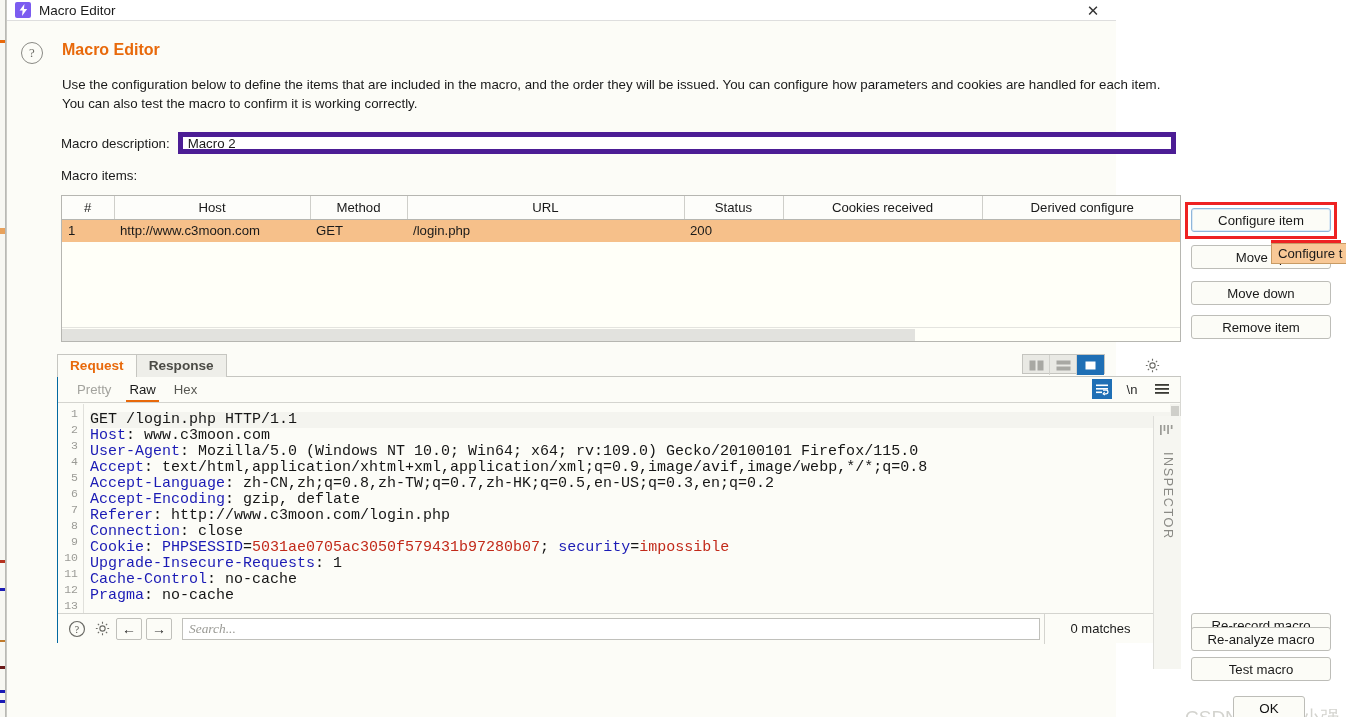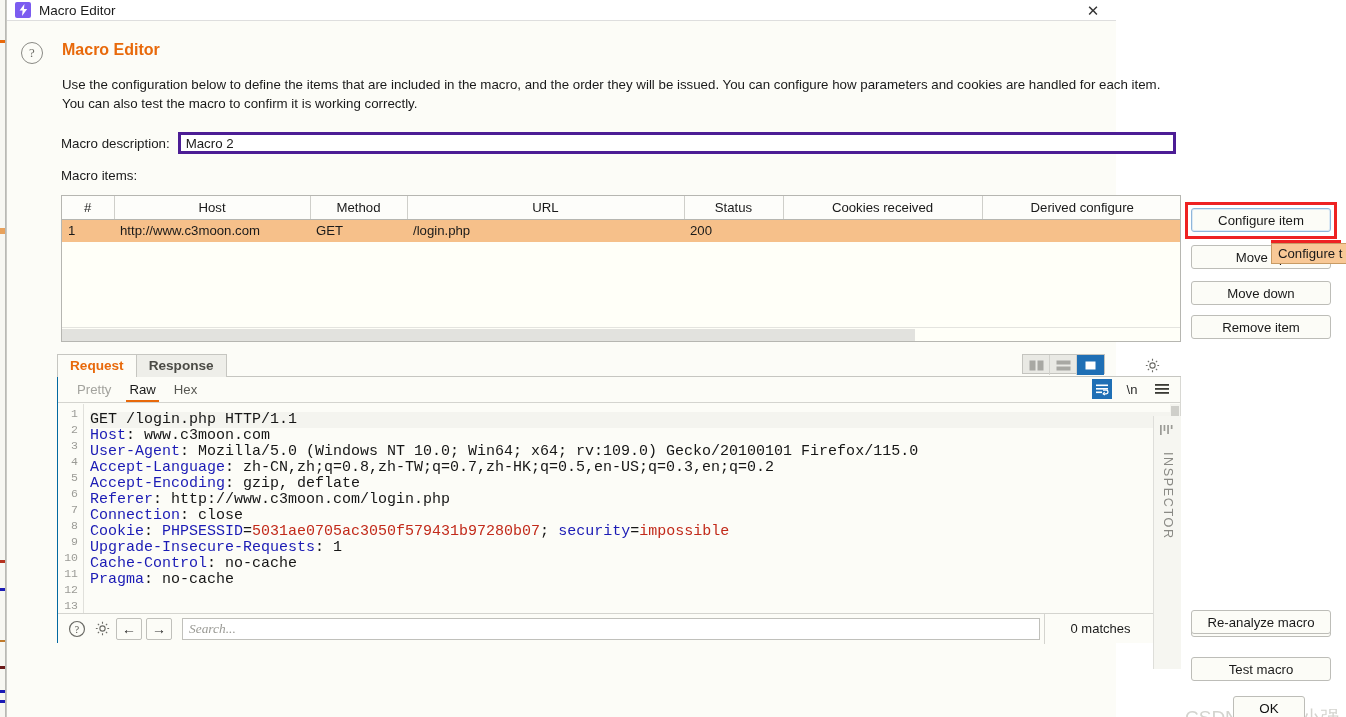--- a/index.html
+++ b/index.html
@@ -88,21 +88,21 @@
   }
 
   
   .macro-desc-row {
     display: flex; align-items: center;
     margin: 19px 0 0 54px;
   }
   .macro-desc-label { font-size: 13.3px; }
   .macro-desc-input {
     margin-left: 8px; width: 998px; height: 22px;
-    border: 3px solid #4c1d95; background: #ffffff;
+    border: 5px solid #4c1d95; background: #ffffff;
     font-family: "Liberation Sans", sans-serif; font-size: 13.3px;
     padding: 0 5px; color: #1a1a1a; outline: none;
   }
   .macro-items-label { margin: 14px 0 0 54px; font-size: 13.3px; }
 
   
   .table-wrap {
     margin: 12px 0 0 54px; width: 1120px; height: 147px;
     border: 1px solid #b6b6b1; background: #fffff8;
     display: flex; flex-direction: column;
@@ -474,20 +474,21 @@
               <div>9</div>
               <div>10</div>
               <div>11</div>
               <div>12</div>
               <div>13</div>
             </div>
           <div class="code">
               <div class="row0"><span>GET /login.php HTTP/1.1</span></div>
               <div><span class="hn">Host</span><span>: www.c3moon.com</span></div>
               <div><span class="hn">User-Agent</span><span>: Mozilla/5.0 (Windows NT 10.0; Win64; x64; rv:109.0) Gecko/20100101 Firefox/115.0</span></div>
+              <div><span class="hn">Accept</span><span>: text/html,application/xhtml+xml,application/xml;q=0.9,image/avif,image/webp,*/*;q=0.8</span></div>
               <div><span class="hn">Accept-Language</span><span>: zh-CN,zh;q=0.8,zh-TW;q=0.7,zh-HK;q=0.5,en-US;q=0.3,en;q=0.2</span></div>
               <div><span class="hn">Accept-Encoding</span><span>: gzip, deflate</span></div>
               <div><span class="hn">Referer</span><span>: http://www.c3moon.com/login.php</span></div>
               <div><span class="hn">Connection</span><span>: close</span></div>
               <div><span class="hn">Cookie</span><span>: </span><span class="hn">PHPSESSID</span><span>=</span><span class="red">5031ae0705ac3050f579431b97280b07</span><span>; </span><span class="hn">security</span><span>=</span><span class="red">impossible</span></div>
               <div><span class="hn">Upgrade-Insecure-Requests</span><span>: 1</span></div>
               <div><span class="hn">Cache-Control</span><span>: no-cache</span></div>
               <div><span class="hn">Pragma</span><span>: no-cache</span></div>
               <div><span></span></div>
             </div>
@@ -541,21 +542,21 @@
       <button class="btn focus rb" style="top:187px;">Configure item</button>
       <button class="btn rb" style="top:224px;">Move up</button>
       <button class="btn rb" style="top:260px;">Move down</button>
       <button class="btn rb" style="top:294px;">Remove item</button>
 
       <div class="highlight-box"></div>
       <div class="tooltip-redbar"></div>
       <div class="tooltip">Configure t</div>
 
       <button class="btn rb" style="top:592px;">Re-record macro</button>
-      <button class="btn rb" style="top:589px;">Re-analyze macro</button>
+      <button class="btn rb" style="top:606px;">Re-analyze macro</button>
       <button class="btn rb" style="top:636px;">Test macro</button>
 
       <div class="watermark">CSDN @跳跳小强</div>
       <div class="okwrap">
         <button class="ok-btn">OK</button>
       </div>
 
     </div>
 
   </div>

